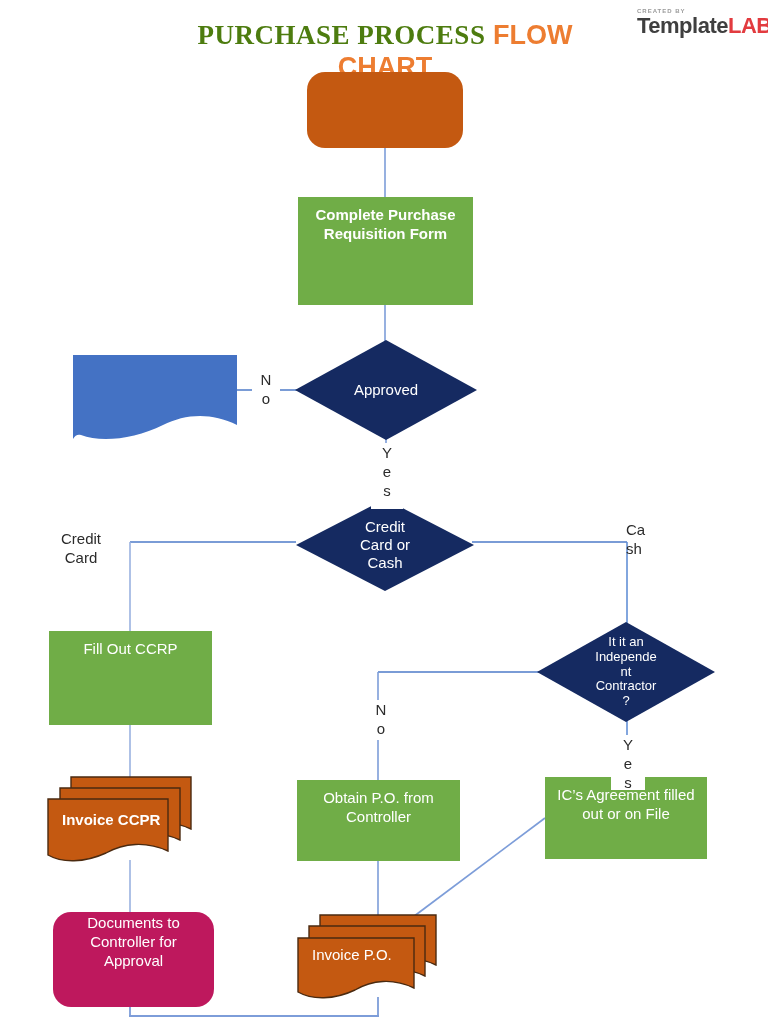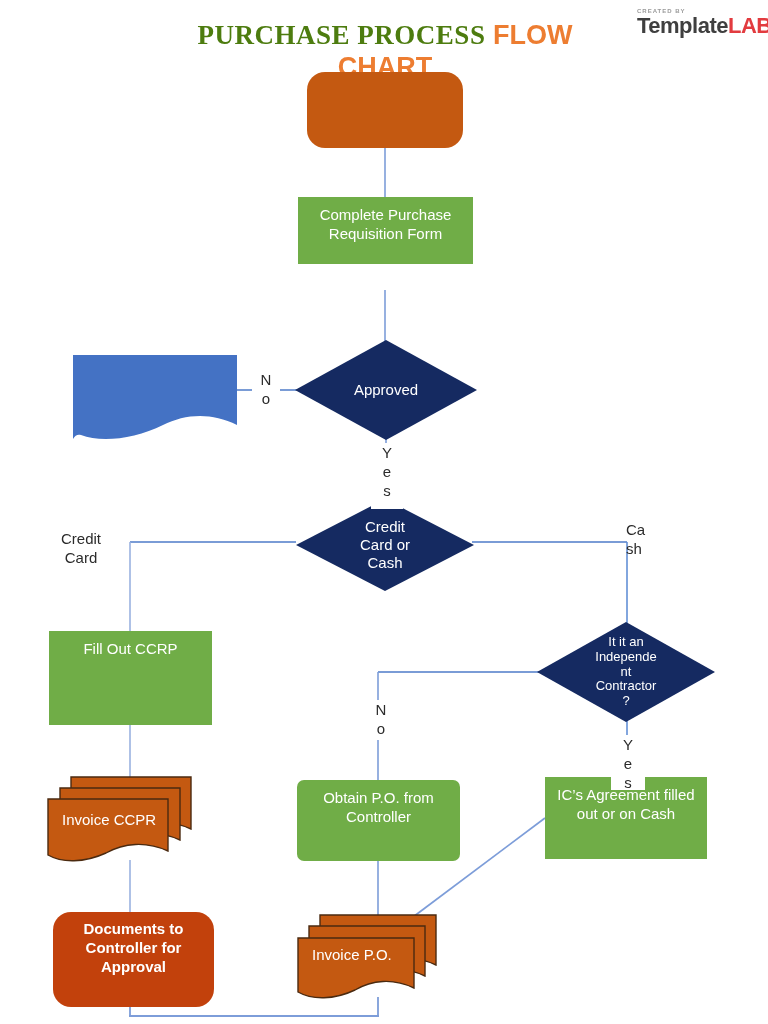--- a/index.html
+++ b/index.html
@@ -7,21 +7,21 @@
     position:relative;width:768px;height:1024px;background:#ffffff;overflow:hidden;
     font-family:"Liberation Sans", sans-serif;
   }
   .connectors{position:absolute;left:0;top:0;z-index:1;}
   .node{position:absolute;z-index:2;box-sizing:border-box;color:#ffffff;
         font-size:15px;line-height:1.25;text-align:center;}
   .rect{display:flex;justify-content:center;align-items:flex-start;padding-top:9px;}
   .green{background:#70AD47;}
   .rounded{border-radius:18px;}
   .orange-bg{background:#C45911;}
-  .olive{background:#c2410c;display:flex;justify-content:center;align-items:flex-start;padding-top:8px;font-weight:bold;}
+  .olive{background:#be185d;display:flex;justify-content:center;align-items:flex-start;padding-top:2px;}
   .diamond{display:flex;justify-content:center;align-items:center;background:#152A61;
            clip-path:polygon(50% 0,100% 50%,50% 100%,0 50%);}
   .diamond .dtext{white-space:pre-line;font-size:15px;line-height:1.2;}
   .docshape{position:absolute;z-index:2;}
   .doc-label{position:absolute;z-index:3;color:#ffffff;font-size:15px;}
   .vlabel{position:absolute;z-index:4;color:#2b2b2b;font-size:15px;line-height:1.25;
           text-align:center;white-space:pre-line;}
   .whitebg{background:#ffffff;padding:1px 4px;}
   .title{position:absolute;left:150px;top:20px;width:470px;z-index:0;
          text-align:center;font-size:27px;line-height:1.18;font-weight:bold;}
@@ -63,21 +63,21 @@
     <span class="main">PURCHASE PROCESS</span><span class="accent"> FLOW CHART</span>
   </div>
 
   <div class="logo">
     <span class="created">CREATED BY</span>
     <span class="tname">Template</span><span class="tlab">LAB</span>
   </div>
 
   <div class="node rounded orange-bg start" style="left:307px;top:72px;width:156px;height:76px;"></div>
 
-  <div class="node rect green" style="left:298px;top:197px;width:175px;height:67px;">
+  <div class="node rect green" style="left:298px;top:197px;width:175px;height:108px;font-weight:bold;">
     <span style="width:160px;">Complete Purchase Requisition Form</span>
   </div>
 
   <svg class="docshape" style="left:73px;top:355px;" width="166" height="86" viewBox="0 0 166 86">
     <path d="M0 0 H164 V70 C138 57 112 59 90 70 C62 84 28 88 8 80 C5 79 2 80 0 84 Z" fill="#4472C4"></path>
   </svg>
 
   <div class="node diamond" style="left:295px;top:340px;width:182px;height:100px;">
     <span class="dtext">Approved</span>
   </div>
@@ -93,36 +93,36 @@
 Independe
 nt
 Contractor
 ?</span>
   </div>
 
   <div class="node rect green" style="left:49px;top:631px;width:163px;height:94px;">
     <span>Fill Out CCRP</span>
   </div>
 
-  <div class="node rect green" style="left:297px;top:780px;width:163px;height:81px;border-radius:7px;">
+  <div class="node rect green" style="left:297px;top:780px;width:163px;height:81px;">
     <span style="width:140px;">Obtain P.O. from Controller</span>
   </div>
 
   <div class="node rect green" style="left:545px;top:777px;width:162px;height:82px;">
-    <span style="width:155px;">IC’s Agreement filled out or on Cash</span>
+    <span style="width:155px;">IC’s Agreement filled out or on File</span>
   </div>
 
   <svg class="docshape" style="left:46px;top:775px;" width="150" height="95" viewBox="0 0 150 95">
     <g stroke="#4a2a10" stroke-width="1.4" fill="#C45911">
       <path d="M25 2 H145 V54 C123 44 101 46 83 56 C61 66 39 66 25 58 Z"></path>
       <path d="M14 13 H134 V65 C112 55 90 57 72 67 C50 77 28 77 14 69 Z"></path>
       <path d="M2 24 H122 V76 C100 66 78 68 60 78 C38 88 16 88 2 80 Z"></path>
     </g>
   </svg>
-  <div class="doc-label" style="left:62px;top:811px;">Invoice CCPR</div>
+  <div class="doc-label" style="left:62px;top:811px;font-weight:bold;">Invoice CCPR</div>
 
   <div class="node rounded olive" style="left:53px;top:912px;width:161px;height:95px;">
     <span style="width:125px;">Documents to Controller for Approval</span>
   </div>
 
   <svg class="docshape" style="left:296px;top:913px;" width="146" height="92" viewBox="0 0 146 92">
     <g stroke="#4a2a10" stroke-width="1.4" fill="#C45911">
       <path d="M24 2 H140 V52 C119 42 98 44 81 54 C60 64 38 64 24 56 Z"></path>
       <path d="M13 13 H129 V63 C108 53 87 55 70 65 C49 75 27 75 13 67 Z"></path>
       <path d="M2 25 H118 V75 C97 65 76 67 59 77 C38 87 16 87 2 79 Z"></path>

